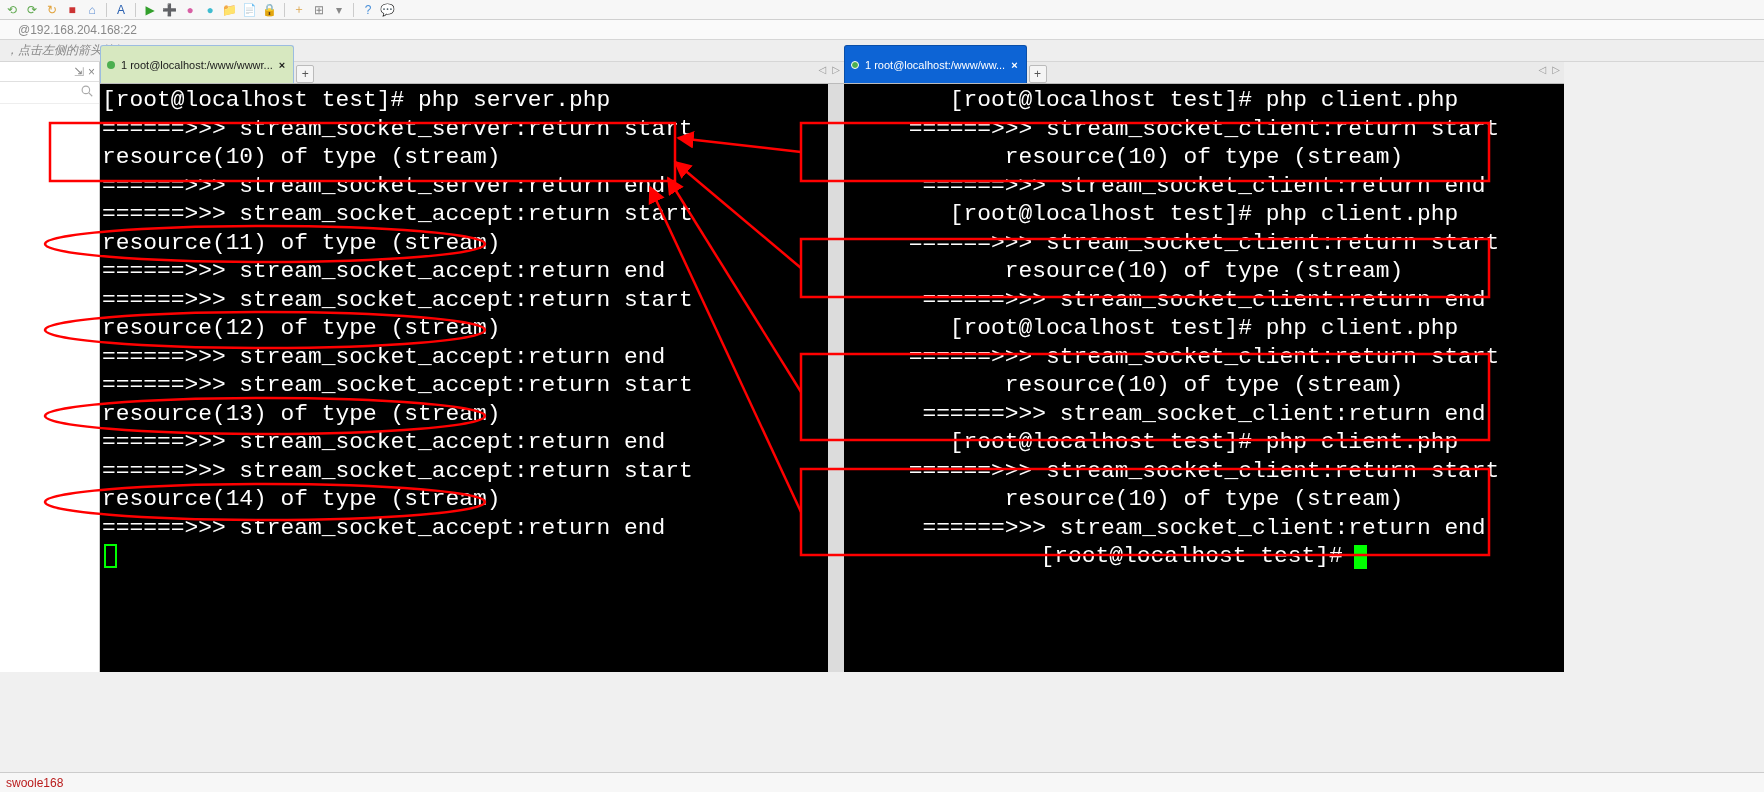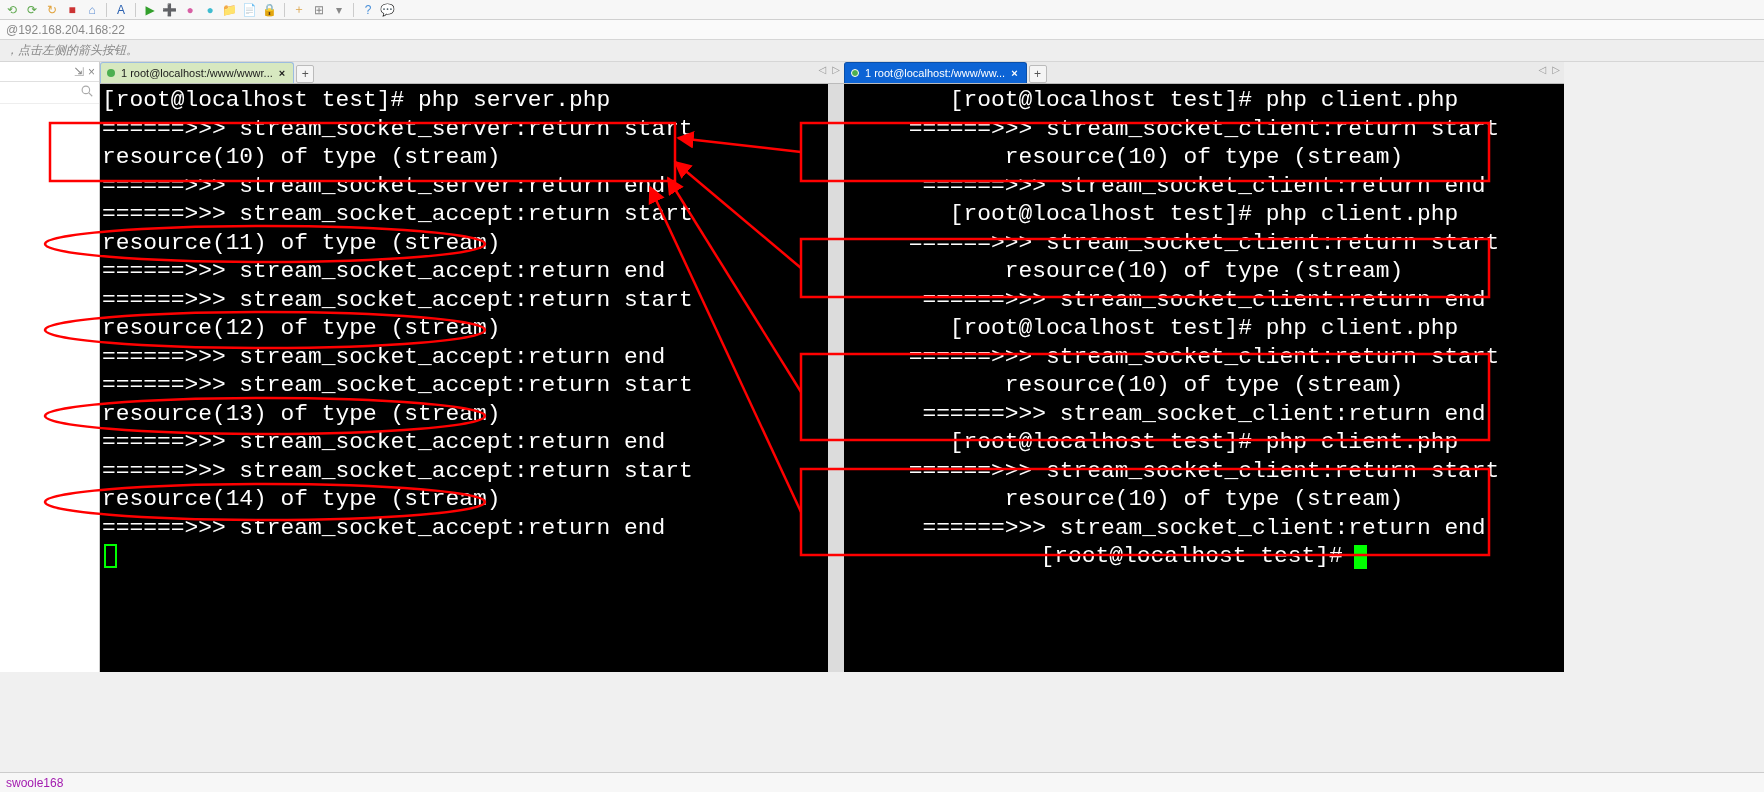--- a/index.html
+++ b/index.html
@@ -26,21 +26,21 @@
     width: 16px; height: 16px;
     display: flex; align-items: center; justify-content: center;
     font-size: 12px;
     cursor: pointer;
   }
   .tb-sep { width:1px; height:14px; background:#ccc; margin:0 2px; }
   
   .address-row {
     height: 20px;
     display: flex; align-items: center;
-    padding: 0 6px;
+    padding: 0 18px;
     color: #888;
     background: #fafafa;
     border-bottom: 1px solid #d6d6d6;
   }
   
   .hint-row {
     height: 22px;
     display: flex; align-items: center;
     padding: 0 6px;
     color: #888;
@@ -90,21 +90,21 @@
   .term-right { left:844px; width:720px;text-align:center; }
 
   .tabstrip {
     height: 22px;
     display:flex; align-items:flex-end;
     background:#eaeaea;
     border-bottom:1px solid #bbb;
     position:relative;
   }
   .tab {
-    height: 21px;
+    height: 38px;
     display:flex; align-items:center;
     padding:0 8px 0 6px;
     gap:6px;
     font-size:11px;
     border:1px solid #9cbce0;
     border-bottom:none;
     border-radius:3px 3px 0 0;
     cursor:pointer;
   }
   .tab-left  { background:#d7e8c0; color:#1a1a1a; }
@@ -161,21 +161,21 @@
   .red-box { fill:none; stroke:#ff0000; stroke-width:2.5; }
   .red-line{ stroke:#ff0000; stroke-width:2.5; fill:none; }
   .red-ellipse{ fill:none; stroke:#ff0000; stroke-width:2.5; }
 
   
   .bottom {
     position:absolute; left:0; right:0; bottom:0;
     display:flex; flex-direction:column;
   }
   .status-top { height:20px; background:#f7f7f7; border-top:1px solid #ccc;
-    display:flex; align-items:center; padding:0 6px; color:#a21caf; user-select:none;}
+    display:flex; align-items:center; padding:0 6px; color:#b91c1c; user-select:none;}
   .status-bot { height:20px; background:#efefef; border-top:1px solid #ddd;
     display:flex; align-items:center; padding:0 6px; color:#555;}
 </style>
 </head>
 <body>
 
 <div class="toolbar" id="toolbar">
     <span class="tb-icon" style="color: rgb(95, 169, 79);">⟲</span>
     <span class="tb-icon" style="color: rgb(95, 169, 79);">⟳</span>
     <span class="tb-icon" style="color: rgb(225, 162, 58);">↻</span>

